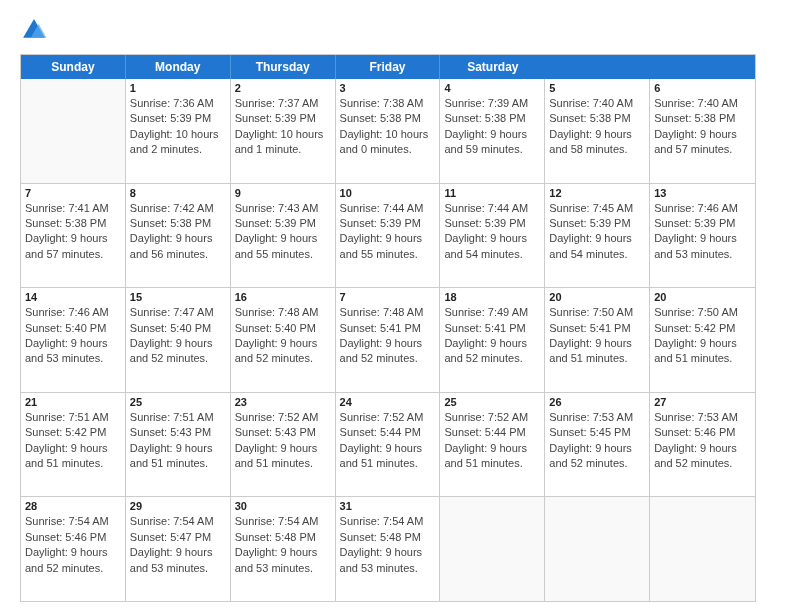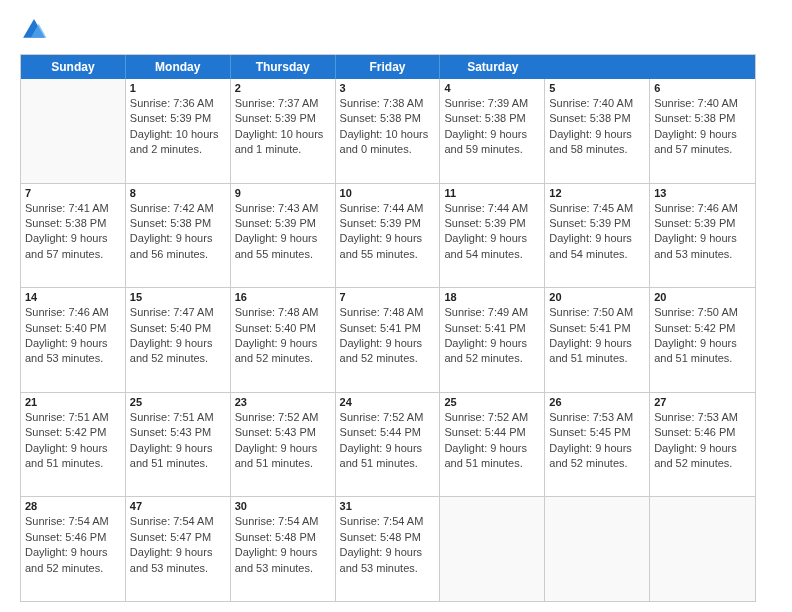--- a/index.html
+++ b/index.html
@@ -252,21 +252,21 @@
             <div class="day-number">27</div>
             <div class="day-info">Sunrise: 7:53 AM<br>Sunset: 5:46 PM<br>Daylight: 9 hours and 52 minutes.</div>
           </div>
         </div>
         <div class="cal-row">
           <div class="cal-cell">
             <div class="day-number">28</div>
             <div class="day-info">Sunrise: 7:54 AM<br>Sunset: 5:46 PM<br>Daylight: 9 hours and 52 minutes.</div>
           </div>
           <div class="cal-cell">
-            <div class="day-number">47</div>
+            <div class="day-number">29</div>
             <div class="day-info">Sunrise: 7:54 AM<br>Sunset: 5:47 PM<br>Daylight: 9 hours and 53 minutes.</div>
           </div>
           <div class="cal-cell">
             <div class="day-number">30</div>
             <div class="day-info">Sunrise: 7:54 AM<br>Sunset: 5:48 PM<br>Daylight: 9 hours and 53 minutes.</div>
           </div>
           <div class="cal-cell">
             <div class="day-number">31</div>
             <div class="day-info">Sunrise: 7:54 AM<br>Sunset: 5:48 PM<br>Daylight: 9 hours and 53 minutes.</div>
           </div>

